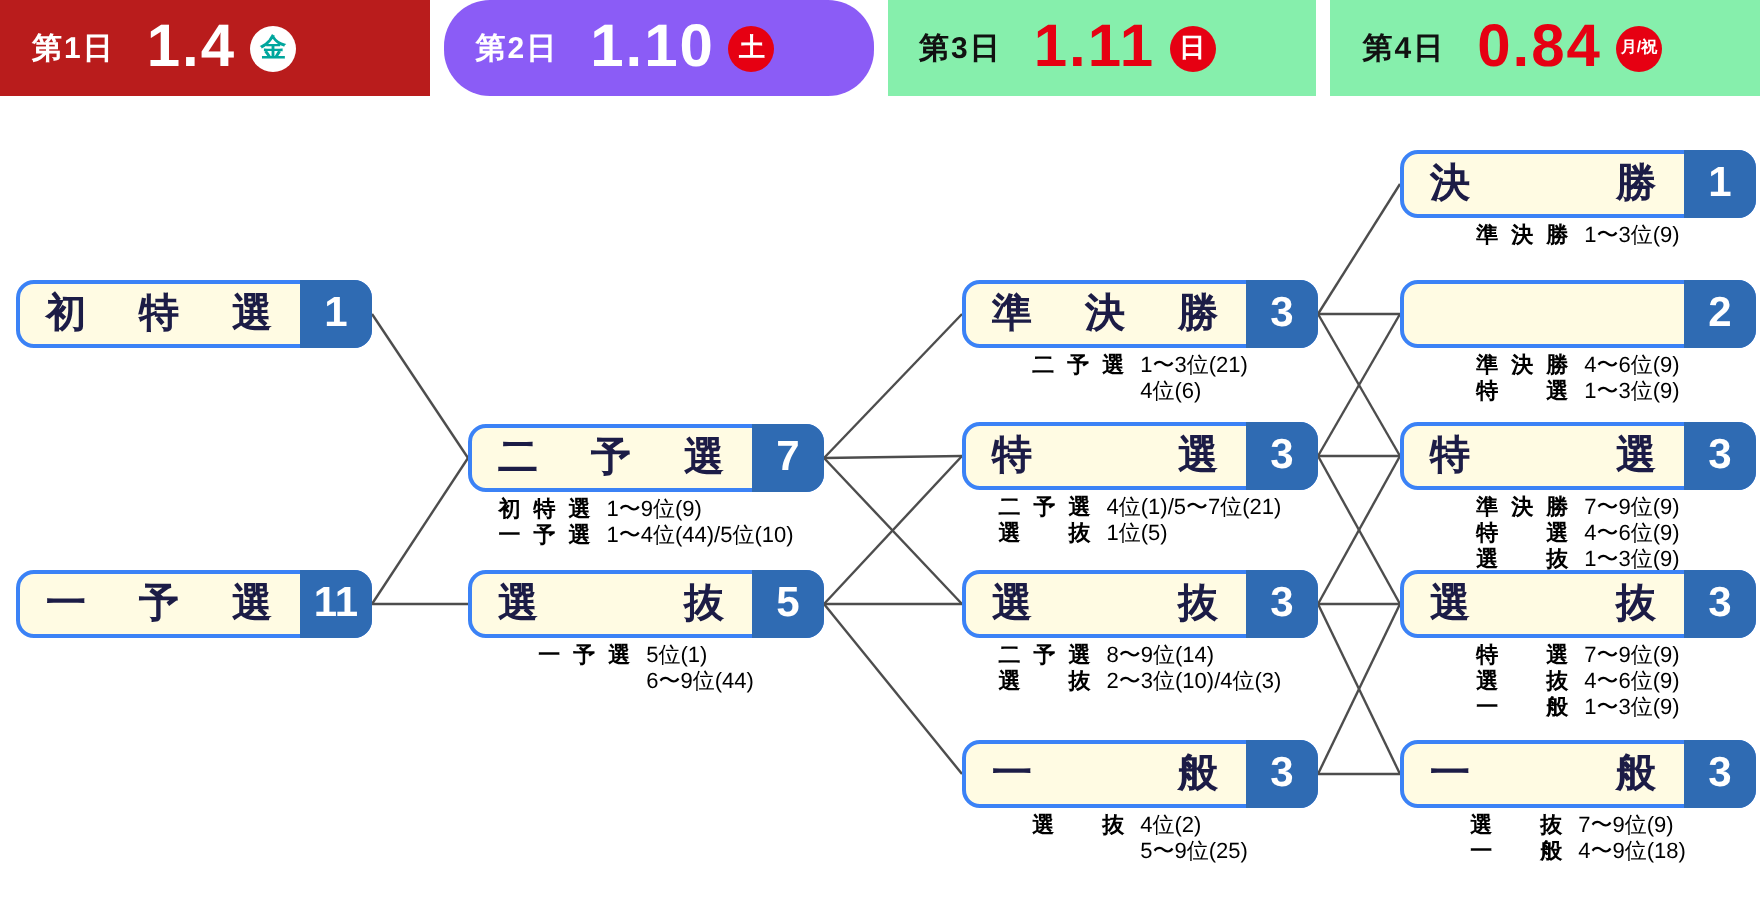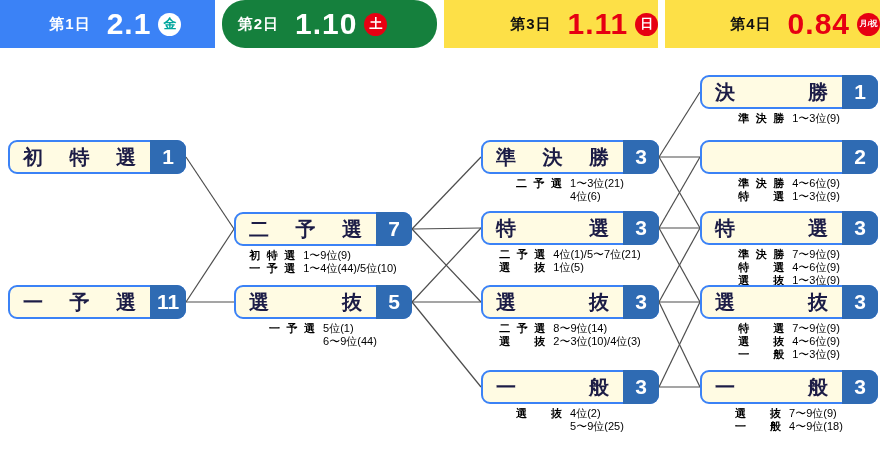--- a/index.html
+++ b/index.html
@@ -4,23 +4,23 @@
 <style>
   html,body { margin:0; padding:0; }
   body {
     width:880px; height:458px; position:relative; overflow:hidden;
     background:#ffffff;
     font-family:"Liberation Sans","DejaVu Sans",sans-serif;
   }
   
   .header { position:absolute; top:0; left:0; width:880px; height:48px; display:flex; gap:7px; }
   .band { flex:1; display:flex; align-items:center; padding-left:16px; box-sizing:border-box; }
-  .band1 { background:#3b82f6; color:#ffffff;justify-content:center; }
-  .band2 { background:#15803d; color:#ffffff;border-radius:23px; }
-  .band3, .band4 { background:#fde047; color:#111111;justify-content:flex-end; }
+  .band1 { background:#b91c1c; color:#ffffff; }
+  .band2 { background:#8b5cf6; color:#ffffff;border-radius:23px; }
+  .band3, .band4 { background:#86efac; color:#111111; }
   .day-label { font-size:15px; font-weight:bold; letter-spacing:1px; }
   .date { font-size:30px; font-weight:bold; margin-left:16px; letter-spacing:1px; }
   .band3 .date, .band4 .date { color:#e60012; }
   .dow-circle {
     width:23px; height:23px; border-radius:50%; margin-left:7px; flex:0 0 auto;
     display:inline-flex; align-items:center; justify-content:center;
     font-size:13px; font-weight:bold; text-align:center;
   }
   .band1 .dow-circle { background:#ffffff; color:#00a69d; }
   .band2 .dow-circle, .band3 .dow-circle, .band4 .dow-circle { background:#e60012; color:#ffffff; }
@@ -52,21 +52,21 @@
   .sname { width:46px; font-size:11px; font-weight:bold; color:#000;
            text-align:justify; text-align-last:justify; flex:0 0 auto; }
   .sval  { margin-left:8px; font-size:11px; font-weight:normal; color:#000; }
 </style>
 </head>
 <body>
 
 <div class="header">
   <div class="band band1">
     <span class="day-label">第1日</span>
-    <span class="date">2.1</span>
+    <span class="date">1.4</span>
     <span class="dow-circle">金</span>
   </div>
   <div class="band band2">
     <span class="day-label">第2日</span>
     <span class="date">1.10</span>
     <span class="dow-circle">土</span>
   </div>
   <div class="band band3">
     <span class="day-label">第3日</span>
     <span class="date">1.11</span>

